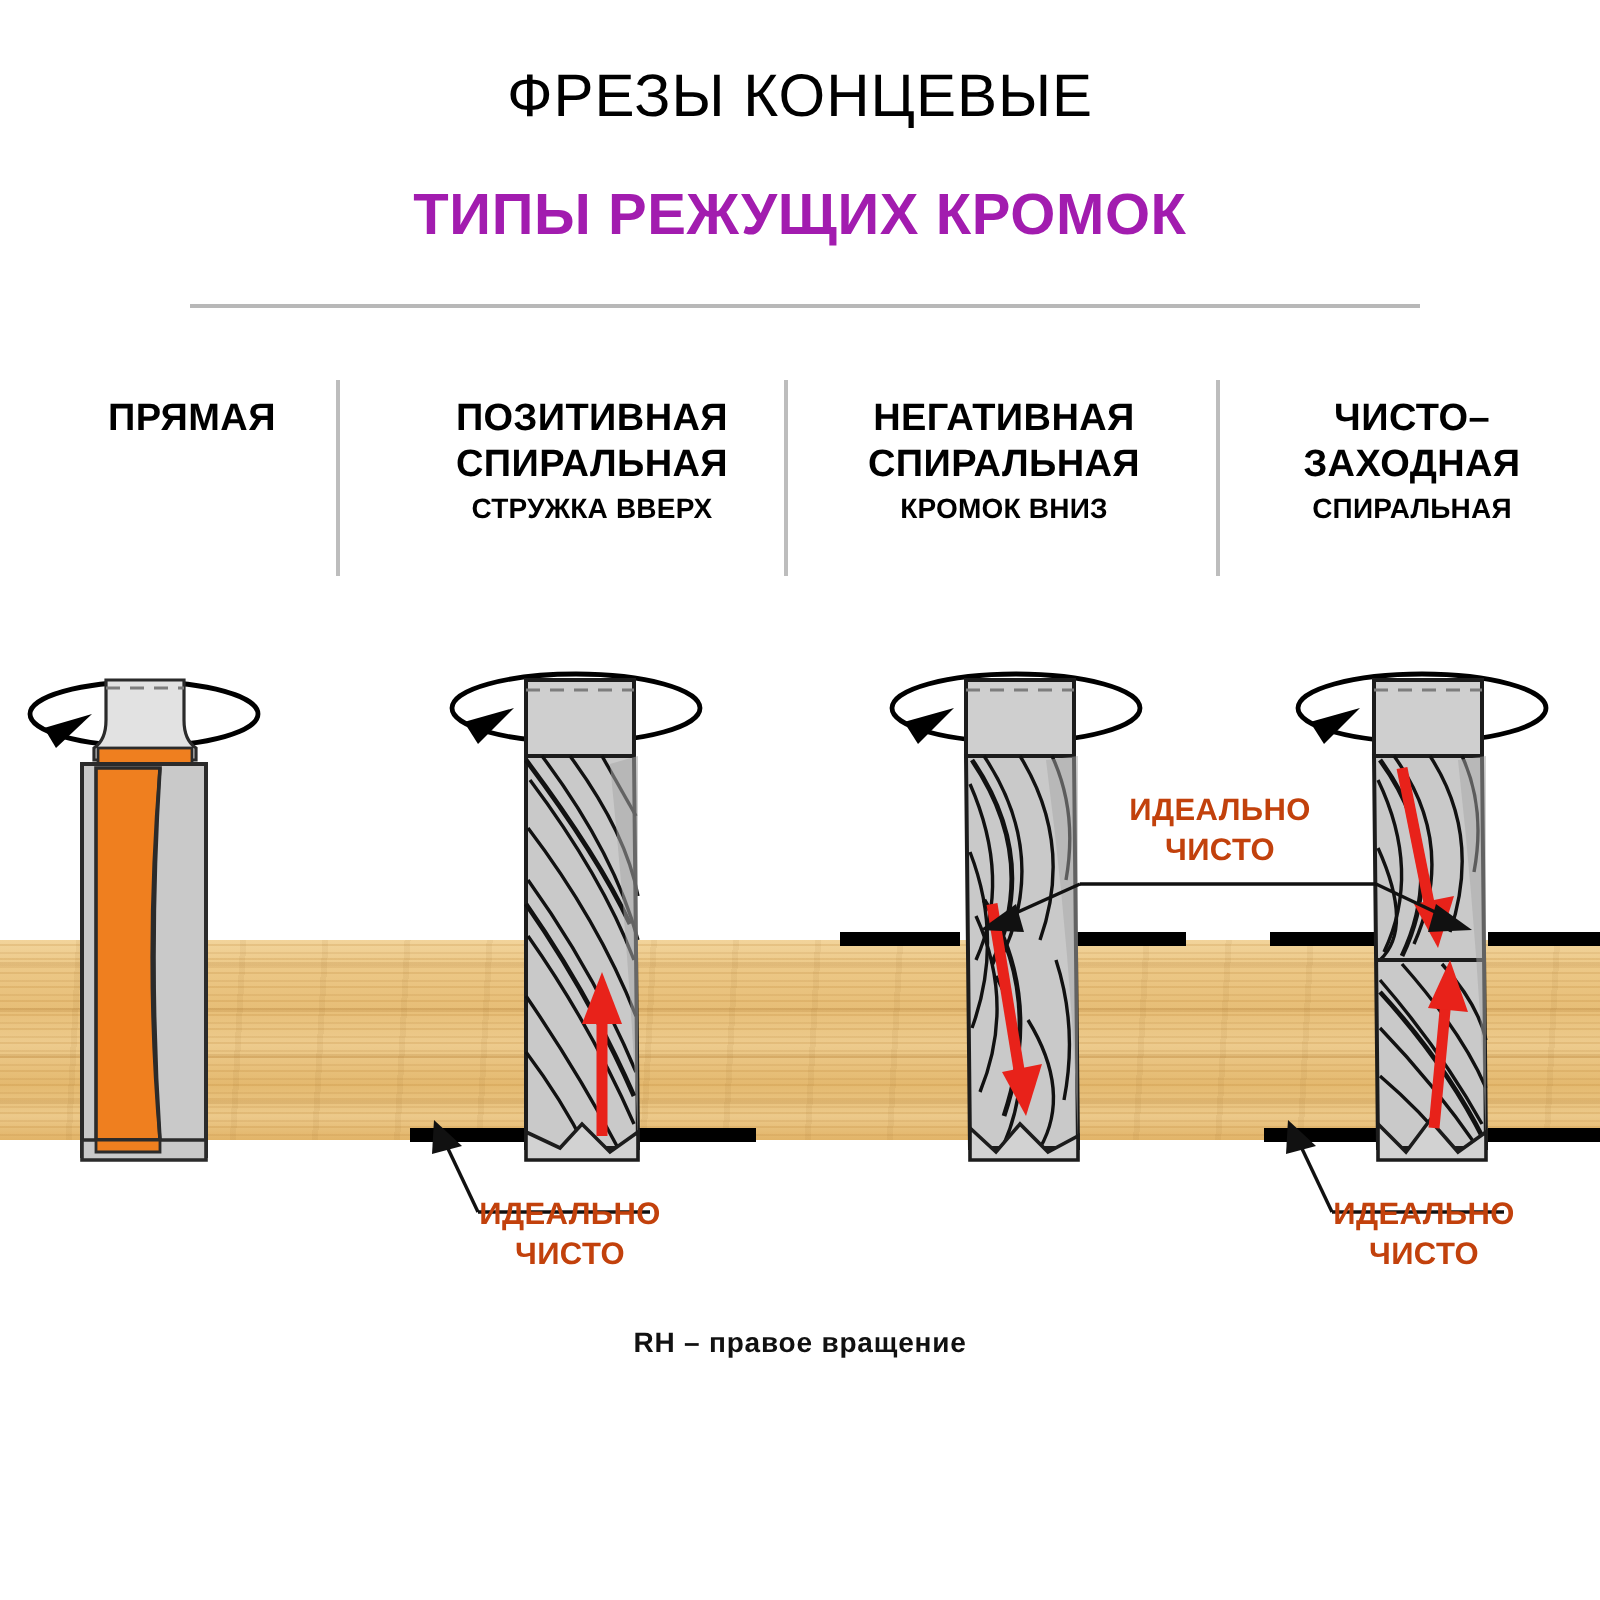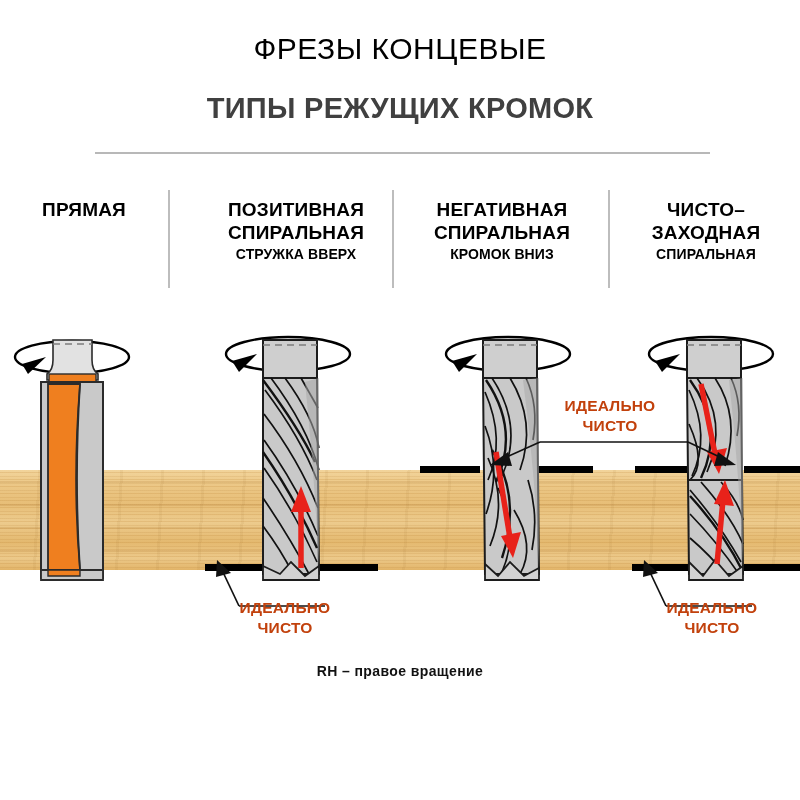--- a/index.html
+++ b/index.html
@@ -4,21 +4,21 @@
 <style>
   html,body{margin:0;padding:0;background:#fff;}
   body{width:800px;height:800px;overflow:hidden;
        font-family:"Liberation Sans","DejaVu Sans",sans-serif;}
   #root{position:relative;width:800px;height:800px;background:#ffffff;}
 
   
   .title-main{position:absolute;left:0;top:32px;width:800px;text-align:center;
     font-size:30px;font-weight:400;letter-spacing:.5px;color:#000000;}
   .title-sub{position:absolute;left:0;top:92px;width:800px;text-align:center;
-    font-size:29px;font-weight:700;letter-spacing:.3px;color:#404040;}
+    font-size:29px;font-weight:700;letter-spacing:.3px;color:#a21caf;}
   .hrule{position:absolute;left:95px;top:152px;width:615px;height:2px;
     background:#b8b8b8;}
 
   
   .col-head{position:absolute;text-align:center;color:#000;}
   .ch-l1,.ch-l2{font-size:19px;font-weight:700;line-height:23px;letter-spacing:.2px;}
   .ch-l3{font-size:14px;font-weight:700;line-height:21px;letter-spacing:.1px;}
 
   .vdiv{position:absolute;width:2px;background:#bdbdbd;}
 
@@ -60,21 +60,21 @@
 </style>
 </head>
 <body>
 
 <div id="root">
 
   <div class="title-main">ФРЕЗЫ КОНЦЕВЫЕ</div>
   <div class="title-sub">ТИПЫ РЕЖУЩИХ КРОМОК</div>
   <div class="hrule"></div>
 
-  <div class="col-head" style="left:0px;top:198px;width:168px;">
+  <div class="col-head" style="left:12px;top:198px;width:168px;">
     <div class="ch-l1">ПРЯМАЯ</div>
     <div class="ch-l2"></div>
     <div class="ch-l3"></div>
   </div>
 
   <div class="col-head" style="left:187px;top:198px;width:218px;">
     <div class="ch-l1">ПОЗИТИВНАЯ</div>
     <div class="ch-l2">СПИРАЛЬНАЯ</div>
     <div class="ch-l3">СТРУЖКА ВВЕРХ</div>
   </div>

